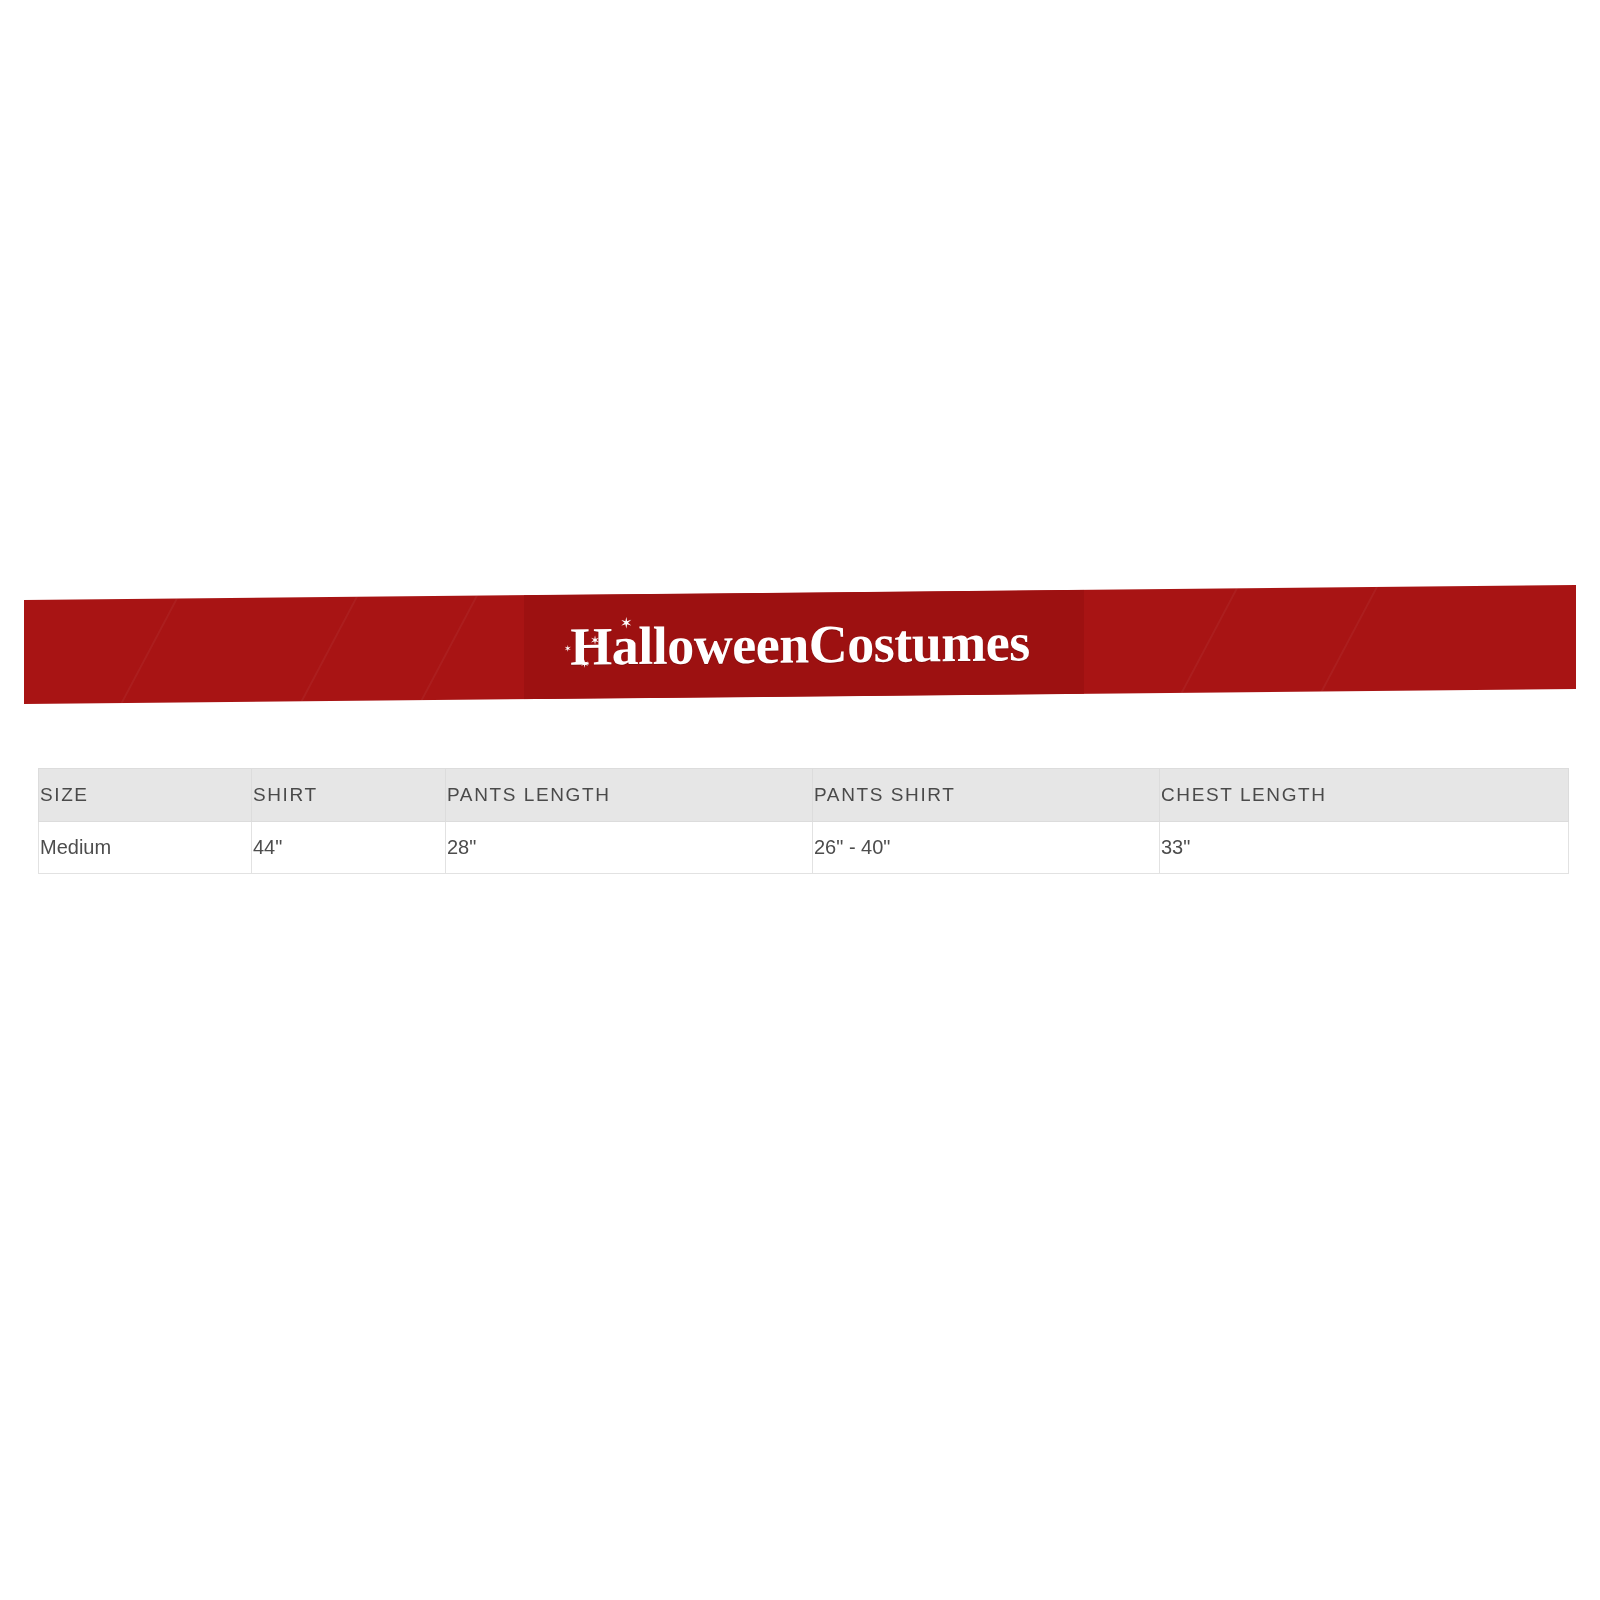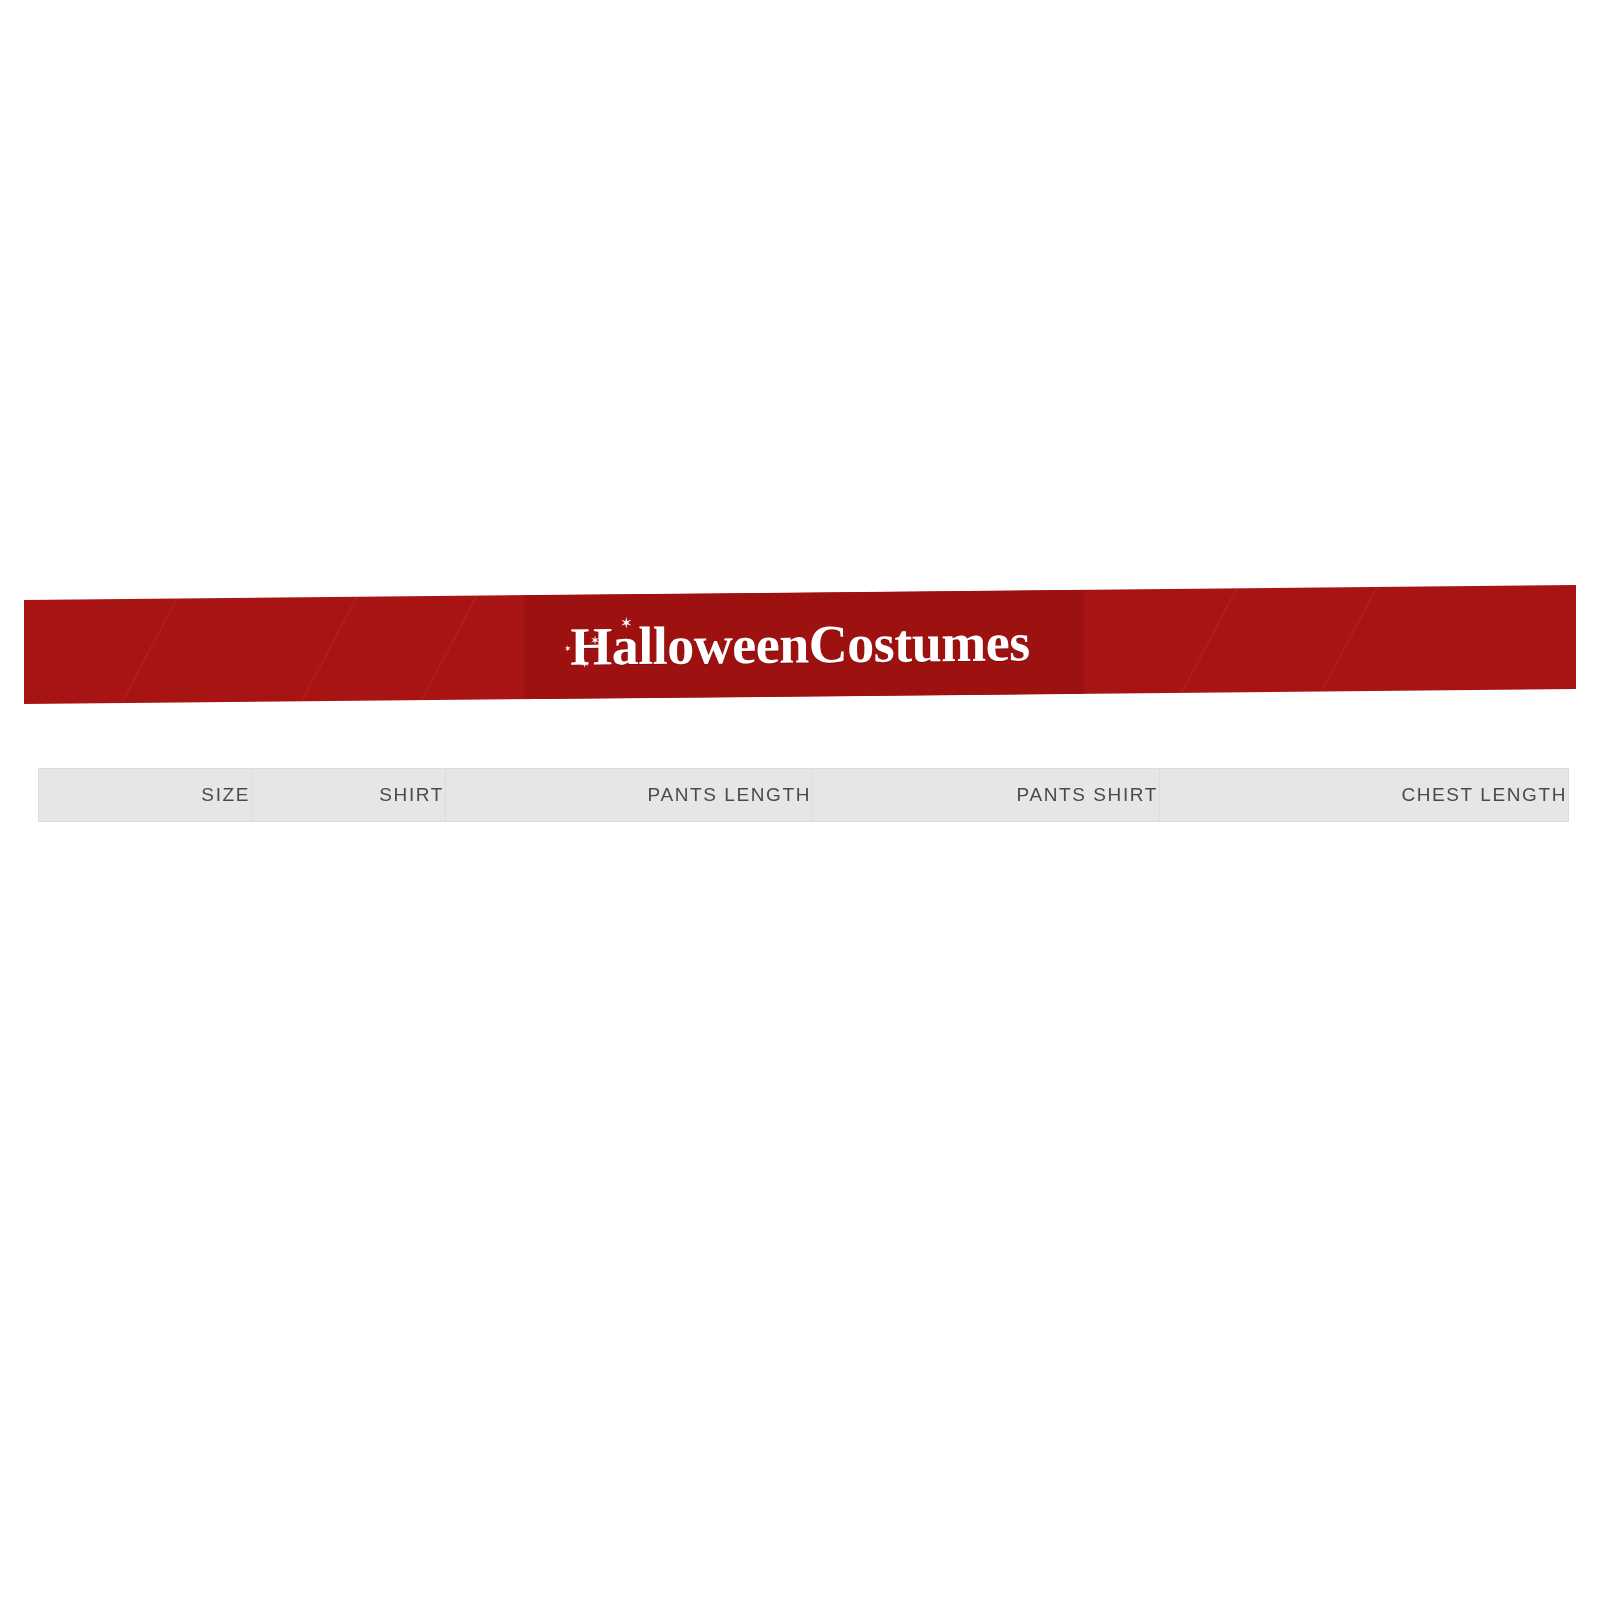--- a/index.html
+++ b/index.html
@@ -87,21 +87,21 @@
     position: absolute;
     left: 38px;
     top: 768px;
     width: 1530px;
     border-collapse: collapse;
     table-layout: fixed;
   }
   .size-table th,
   .size-table td {
     border: 1px solid #e2e2e2;
-    text-align: right;
+    text-align: left;
     color: #4d4d4d;
     font-family: "Liberation Sans", sans-serif;
     margin-left: 24px;
   }
   .size-table thead th {
     background: #e6e6e6;
     height: 50px;
     font-size: 19px;
     font-weight: normal;
     letter-spacing: 1.6px;
@@ -157,14 +157,21 @@
   <thead>
     <tr>
       <th>SIZE</th>
       <th>SHIRT</th>
       <th>PANTS LENGTH</th>
       <th>PANTS SHIRT</th>
       <th>CHEST LENGTH</th>
     </tr>
   </thead>
   <tbody>
+    <tr>
+      <td>Medium</td>
+      <td>44"</td>
+      <td>28"</td>
+      <td>26" - 40"</td>
+      <td>33"</td>
+    </tr>
   </tbody>
 </table>
 
 </body></html>

